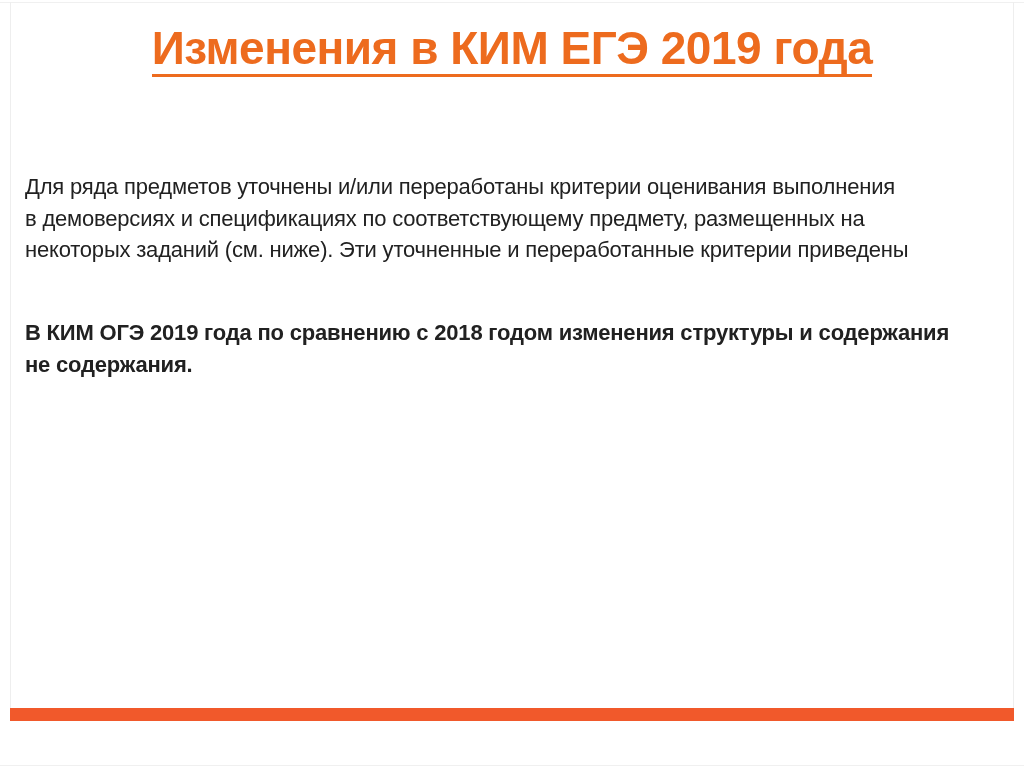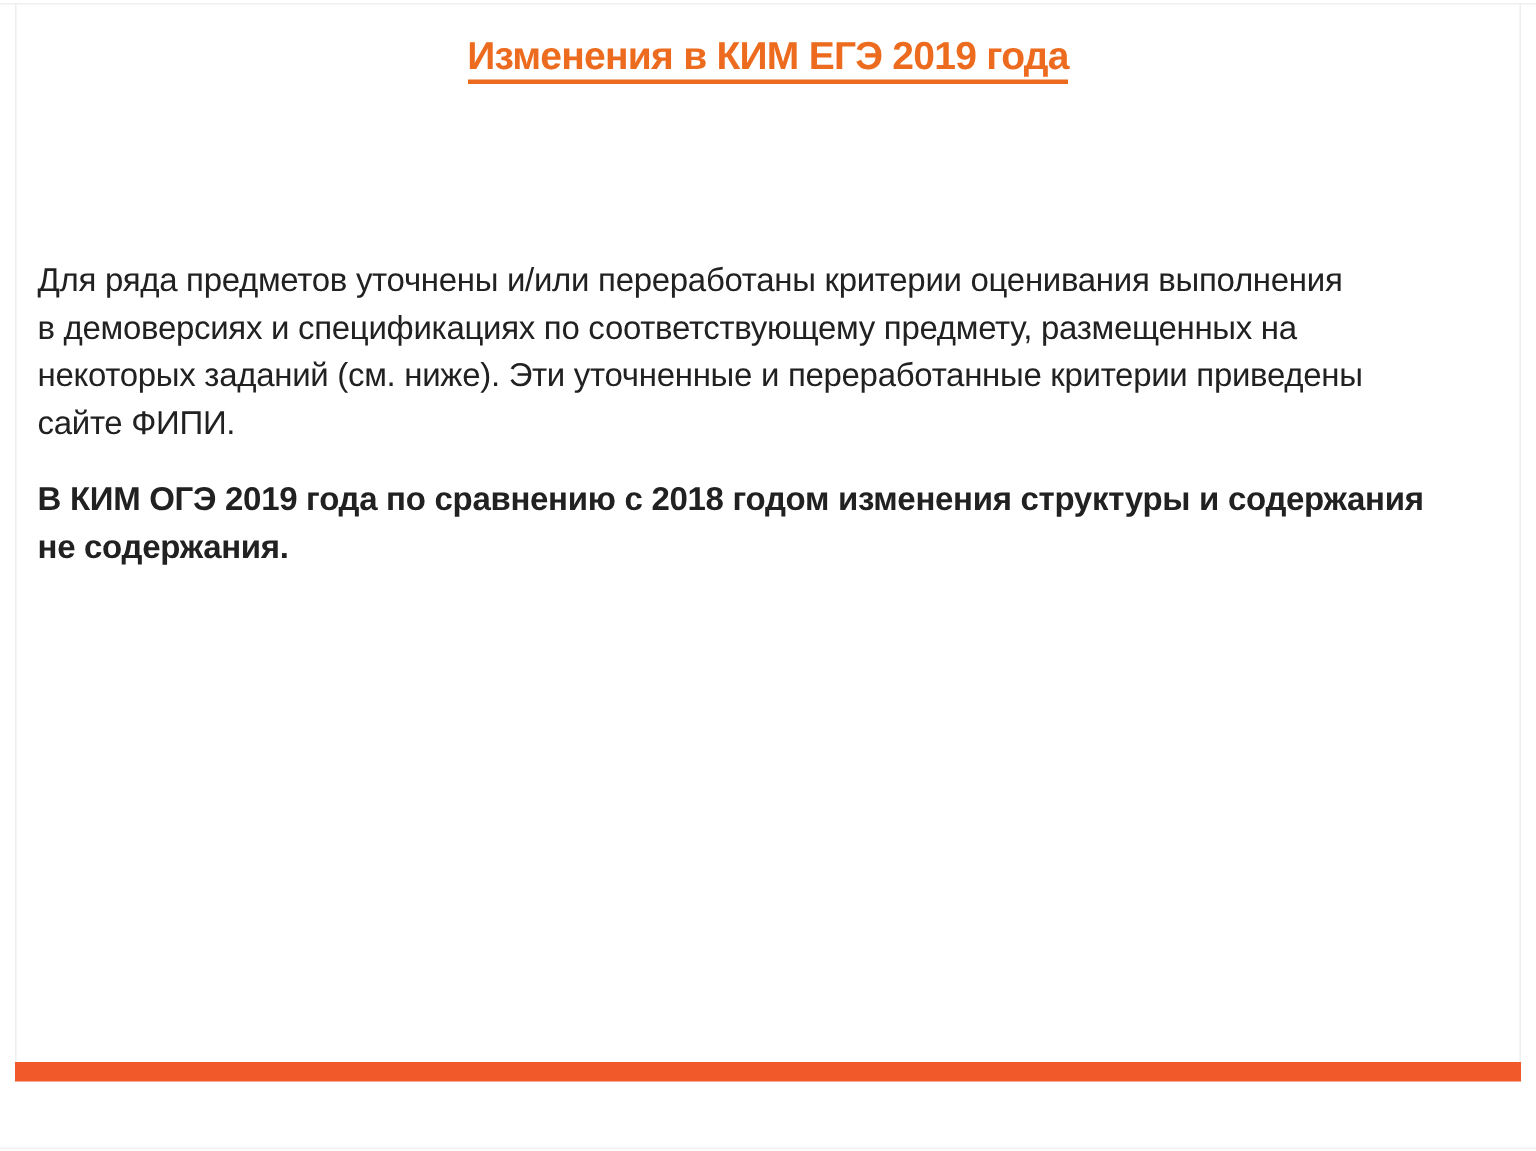--- a/index.html
+++ b/index.html
@@ -42,21 +42,21 @@
   }
   
   .title-wrap {
     position: absolute;
     left: 0; top: 24px;
     width: 1024px;
     text-align: center;
   }
   .title-text {
     display: inline-block;
-    font-size: 26px;
+    font-size: 46px;
     font-weight: bold;
     letter-spacing: -0.5px;
     color: #ED6B1E;
     border-bottom: 3px solid #ED6B1E;
     padding-bottom: 2px;
     line-height: 1.05;
   }
   
   .para {
     position: absolute;
@@ -92,21 +92,20 @@
   <div class="frame-bottom"></div>
 
   <div class="title-wrap">
     <span class="title-text">Изменения в КИМ ЕГЭ 2019 года</span>
   </div>
 
   <div class="para para1">
     <div class="line">Для ряда предметов уточнены и/или переработаны критерии оценивания выполнения</div>
     <div class="line">в демоверсиях и спецификациях по соответствующему предмету, размещенных на</div>
     <div class="line">некоторых заданий (см. ниже). Эти уточненные и переработанные критерии приведены</div>
-    <div class="line">сайте ФИПИ.</div>
   </div>
 
   <div class="para para2">
     <div class="line">В КИМ ОГЭ 2019 года по сравнению с 2018 годом изменения структуры и содержания</div>
     <div class="line">не содержания.</div>
   </div>
 
   <div class="bottom-bar"></div>
 
 </div>

